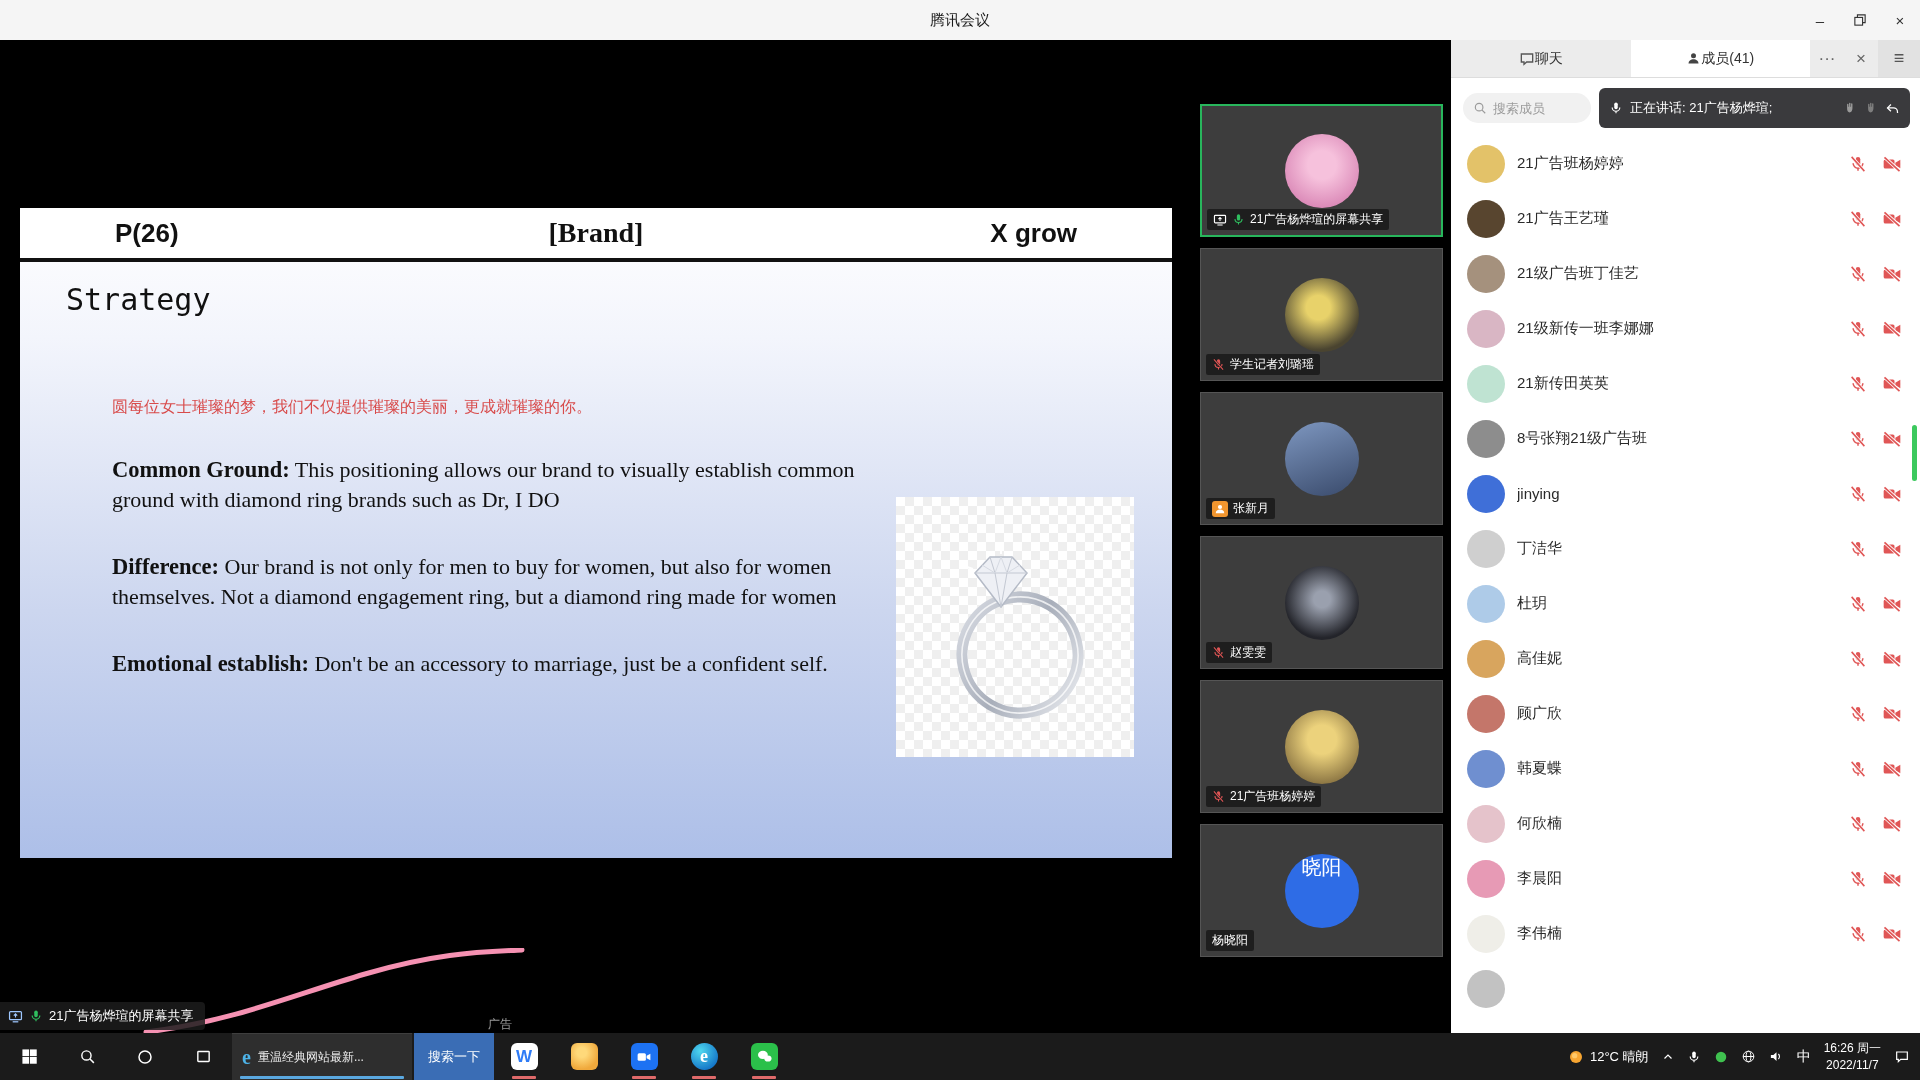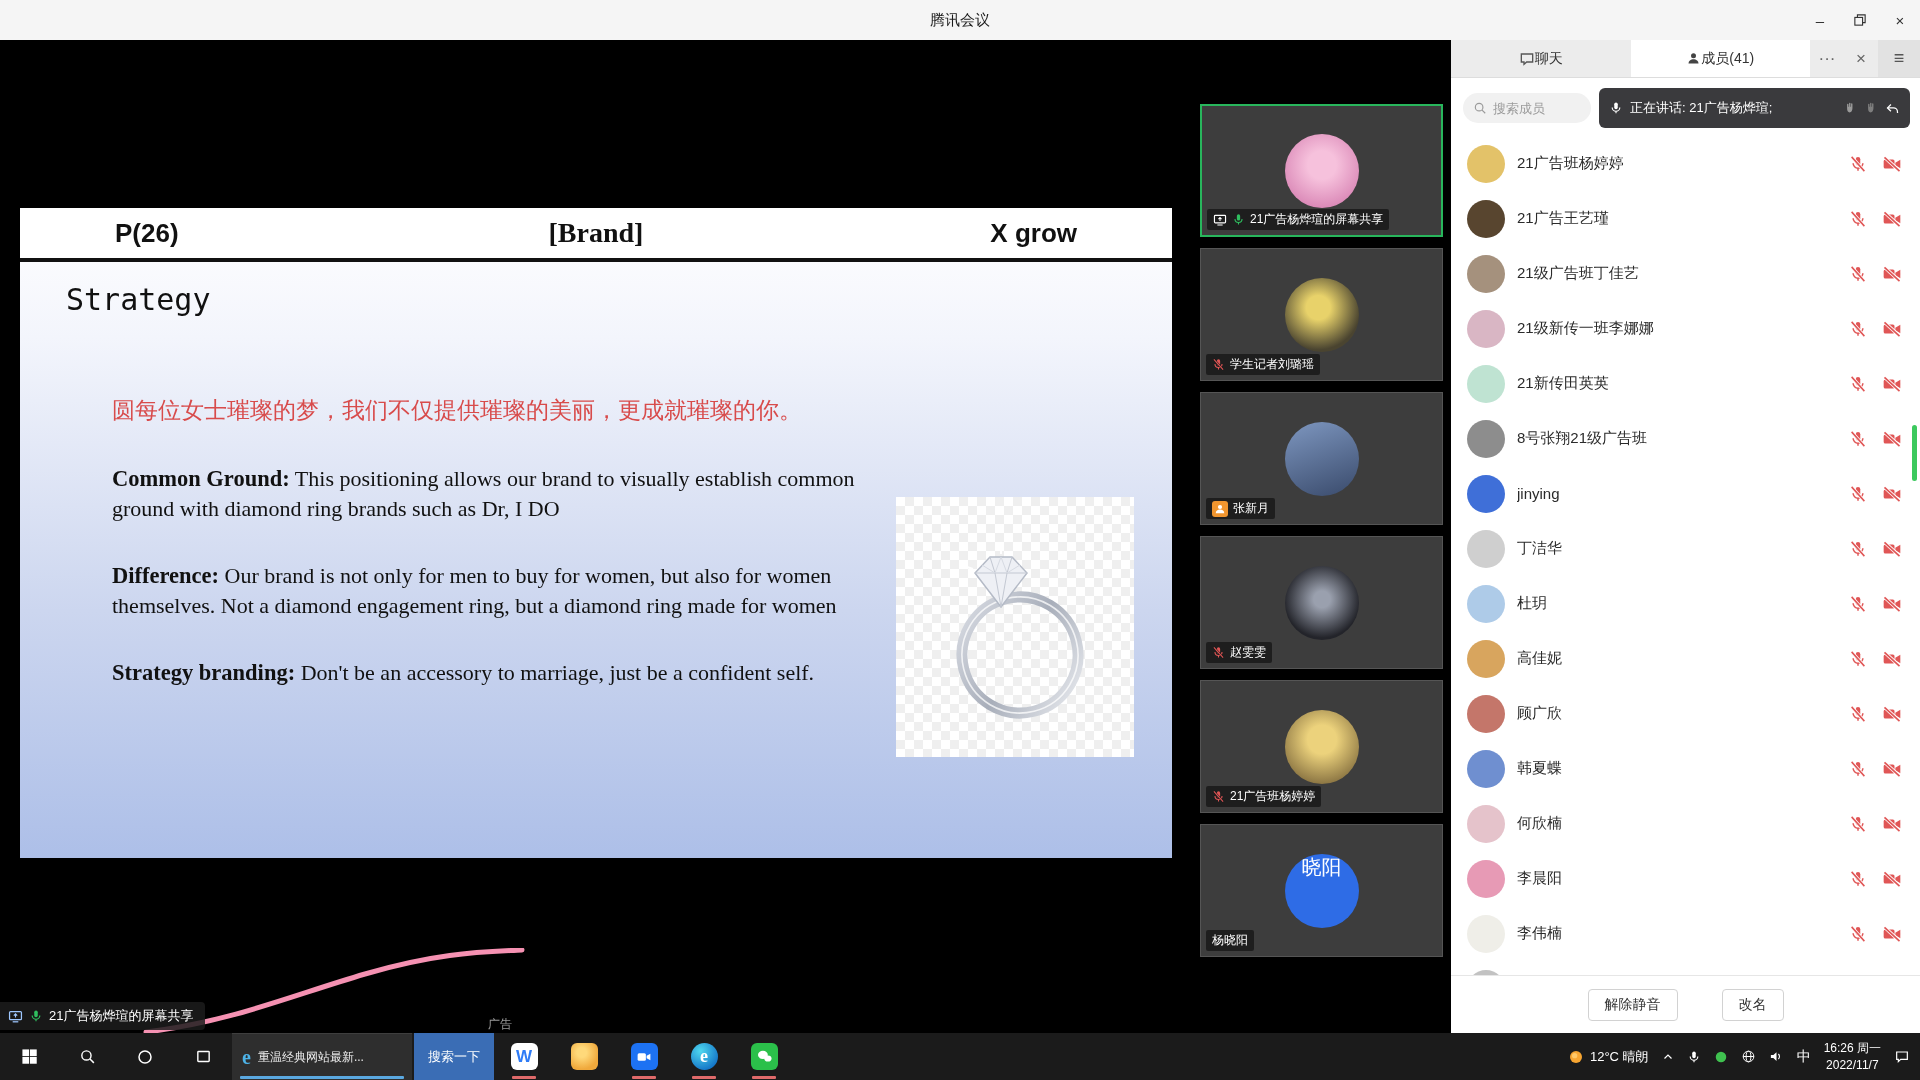--- a/index.html
+++ b/index.html
@@ -21,21 +21,21 @@
   
   .slide { position:absolute; left:20px; top:168px; width:1152px; height:650px;
            background:linear-gradient(180deg,#ffffff 0%,#f3f5fc 20%,#ccd6ef 62%,#adbfe8 100%); }
   .slide-header { height:54px; background:#fff; border-bottom:4px solid #111; display:flex; align-items:center; position:relative; padding:0 95px; }
   .sh-left { font-weight:bold; font-size:26px; color:#111; z-index:1; }
   .sh-center { position:absolute; left:0; right:0; text-align:center; font-family:"Liberation Serif","DejaVu Serif",serif; font-weight:bold; font-size:28px; color:#111; }
   .sh-right { margin-left:auto; font-weight:bold; font-size:26px; color:#111; z-index:1; }
   .sl-title { position:absolute; left:46px; top:74px; font-family:"DejaVu Sans Mono","Liberation Mono",monospace; font-size:30px; color:#111; }
   .sl-content { position:absolute; left:92px; top:150px; width:770px; font-family:"Liberation Serif","DejaVu Serif",serif; font-size:22px; color:#111; line-height:1.32; }
   .sl-lead { font-weight:bold; font-size:23px; margin-bottom:2px; }
-  .sl-cn { color:#d84b4b; font-size:23px; margin-top:38px; }
+  .sl-cn { color:#d84b4b; font-size:16px; margin-top:38px; }
   .sl-para { margin-top:38px; }
   .sl-para b { font-size:22.5px; }
   .ring-box { position:absolute; right:38px; top:289px; width:238px; height:260px;
     background-color:#fff;
     background-image:linear-gradient(45deg,#efefef 25%,transparent 25%,transparent 75%,#efefef 75%),
                      linear-gradient(45deg,#efefef 25%,transparent 25%,transparent 75%,#efefef 75%);
     background-size:18px 18px; background-position:0 0,9px 9px;
     display:flex; align-items:center; justify-content:center; }
 
   
@@ -139,21 +139,21 @@
         <div class="sl-title">Strategy</div>
         <div class="sl-content">
           <div class="sl-cn">圆每位女士璀璨的梦，我们不仅提供璀璨的美丽，更成就璀璨的你。</div>
           <div class="sl-para" style="margin-top:38px;">
             <b>Common Ground:</b><span> This positioning allows our brand to visually establish common ground with diamond ring brands such as Dr, I DO</span>
           </div>
           <div class="sl-para">
             <b>Difference:</b><span> Our brand is not only for men to buy for women, but also for women themselves. Not a diamond engagement ring, but a diamond ring made for women</span>
           </div>
           <div class="sl-para">
-            <b>Strategy branding:</b><span> Don't be an accessory to marriage, just be a confident self.</span>
+            <b>Emotional establish:</b><span> Don't be an accessory to marriage, just be a confident self.</span>
           </div>
         </div>
 
         <div class="ring-box">
           <svg class="ic" width="196" height="220" viewBox="0 0 196 220">
             <defs>
               <linearGradient id="band" x1="0" y1="0" x2="1" y2="1">
                 <stop offset="0" stop-color="#dcdfe6"></stop>
                   <stop offset=".5" stop-color="#a8aeba"></stop>
                   <stop offset="1" stop-color="#eceef2"></stop>
@@ -655,24 +655,20 @@
 
           <div class="member-row">
             <span class="m-avatar" style="background: rgb(194, 194, 194);"></span>
             <span class="m-name"></span>
 
           </div>
         </div>
 
       <div class="scroll-thumb"></div>
 
-      <div class="panel-footer">
-        <button class="pf-btn">解除静音</button>
-        <button class="pf-btn">改名</button>
-      </div>
     </div>
   </div>
 
   <div class="taskbar">
     <div class="tb-btn">
       <svg class="ic" width="17" height="17" viewBox="0 0 24 24" fill="#fff">
           <rect x="2" y="2" width="9.5" height="9.5"></rect>
           <rect x="12.7" y="2" width="9.5" height="9.5"></rect>
           <rect x="2" y="12.7" width="9.5" height="9.5"></rect>
           <rect x="12.7" y="12.7" width="9.5" height="9.5"></rect>

